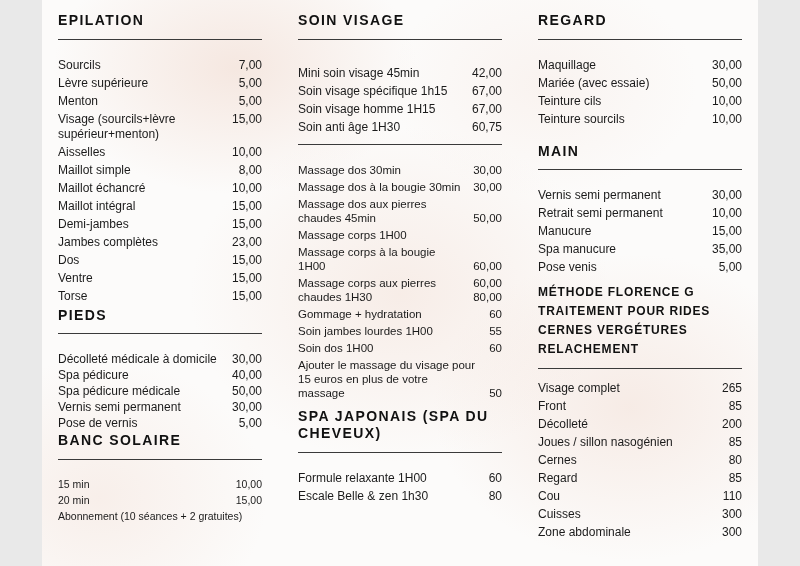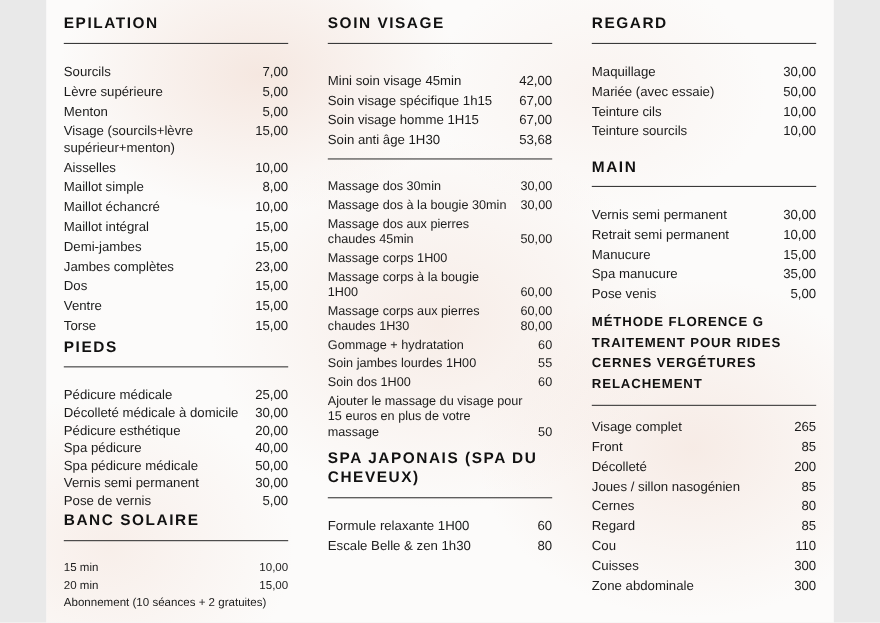--- a/index.html
+++ b/index.html
@@ -148,30 +148,22 @@
               <span class="iname">Torse</span>
               <span class="iprice">15,00</span>
             </div>
           </div>
       </section>
       <section class="menu-section flush">
         <h2 class="sec-title">PIEDS</h2>
         <div class="rule"></div>
         <div class="items tight">
             <div class="row">
-              <span class="iname">Pédicure médicale</span>
-              <span class="iprice">25,00</span>
-            </div>
-            <div class="row">
               <span class="iname">Décolleté médicale à domicile</span>
               <span class="iprice">30,00</span>
-            </div>
-            <div class="row">
-              <span class="iname">Pédicure esthétique</span>
-              <span class="iprice">20,00</span>
             </div>
             <div class="row">
               <span class="iname">Spa pédicure</span>
               <span class="iprice">40,00</span>
             </div>
             <div class="row">
               <span class="iname">Spa pédicure médicale</span>
               <span class="iprice">50,00</span>
             </div>
             <div class="row">
@@ -216,21 +208,21 @@
             <div class="row">
               <span class="iname">Soin visage spécifique 1h15</span>
               <span class="iprice">67,00</span>
             </div>
             <div class="row">
               <span class="iname">Soin visage homme 1H15</span>
               <span class="iprice">67,00</span>
             </div>
             <div class="row">
               <span class="iname">Soin anti âge 1H30</span>
-              <span class="iprice">53,68</span>
+              <span class="iprice">60,75</span>
             </div>
           </div>
       </section>
       <section class="menu-section">
         <div class="rule"></div>
         <div class="items dense">
             <div class="row">
               <span class="iname">Massage dos 30min</span>
               <span class="iprice">30,00</span>
             </div>

